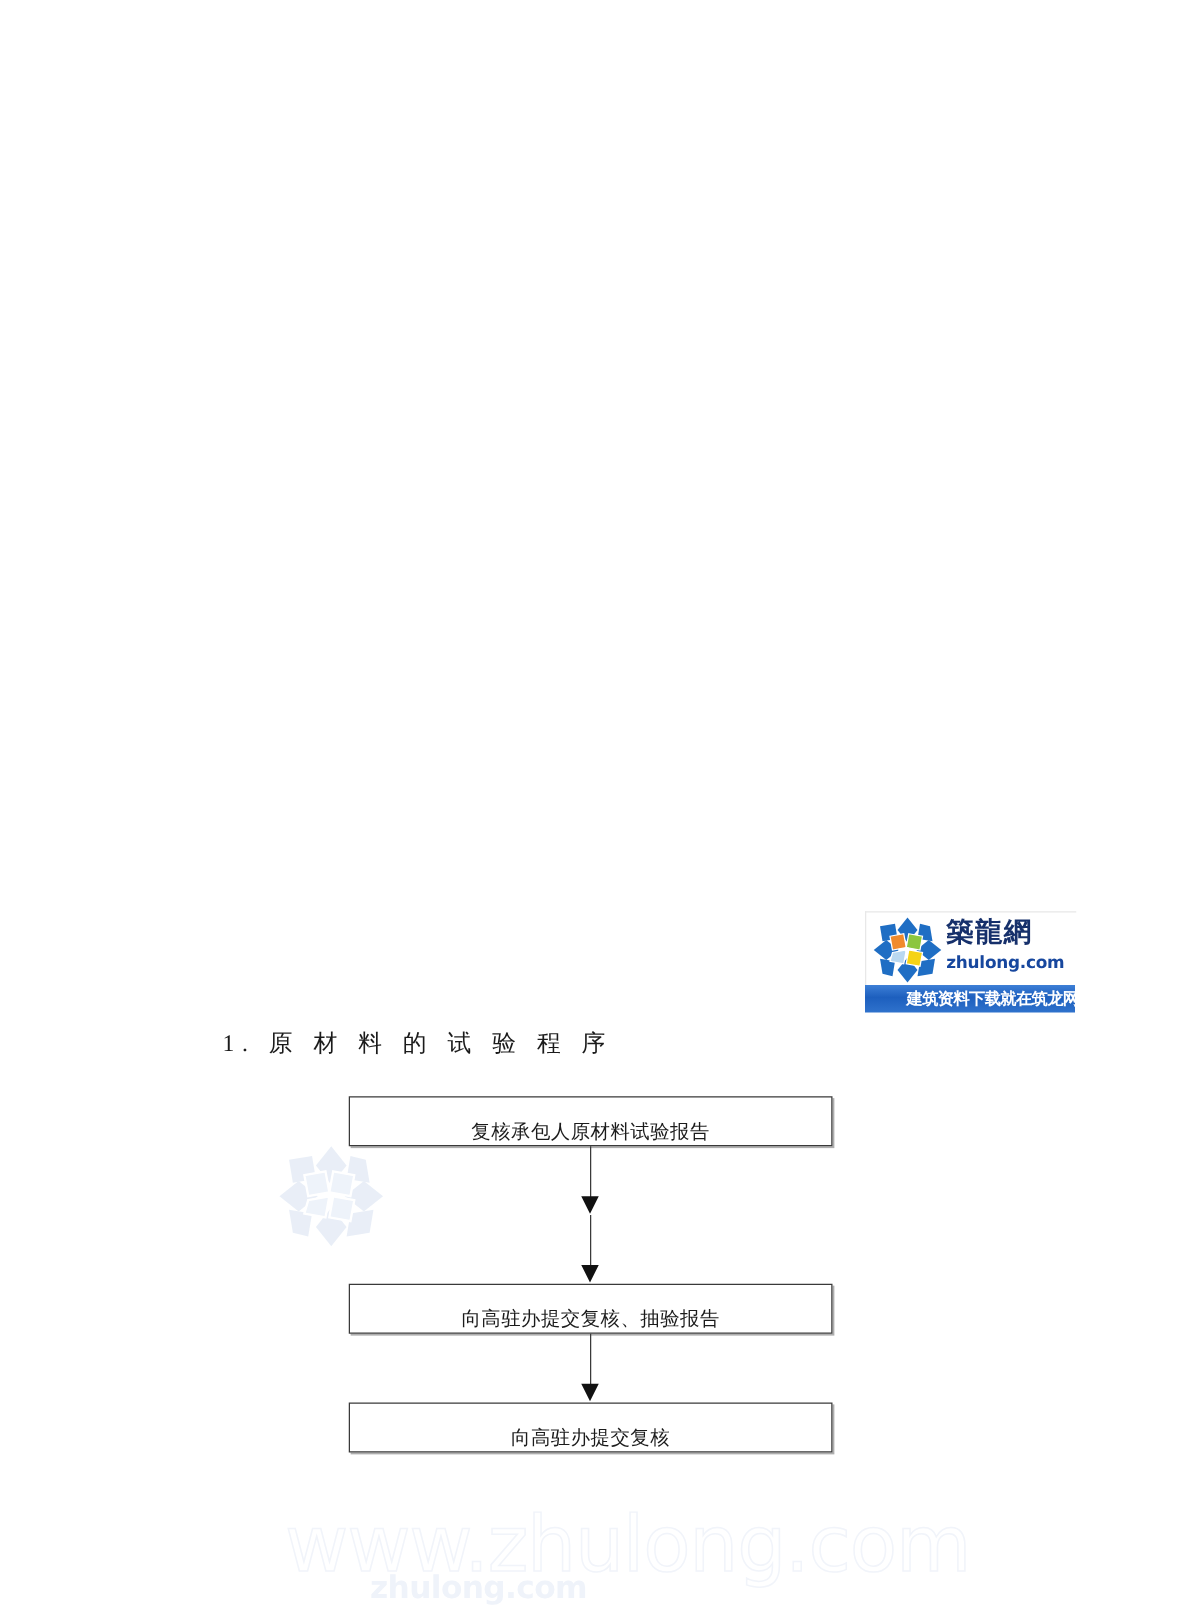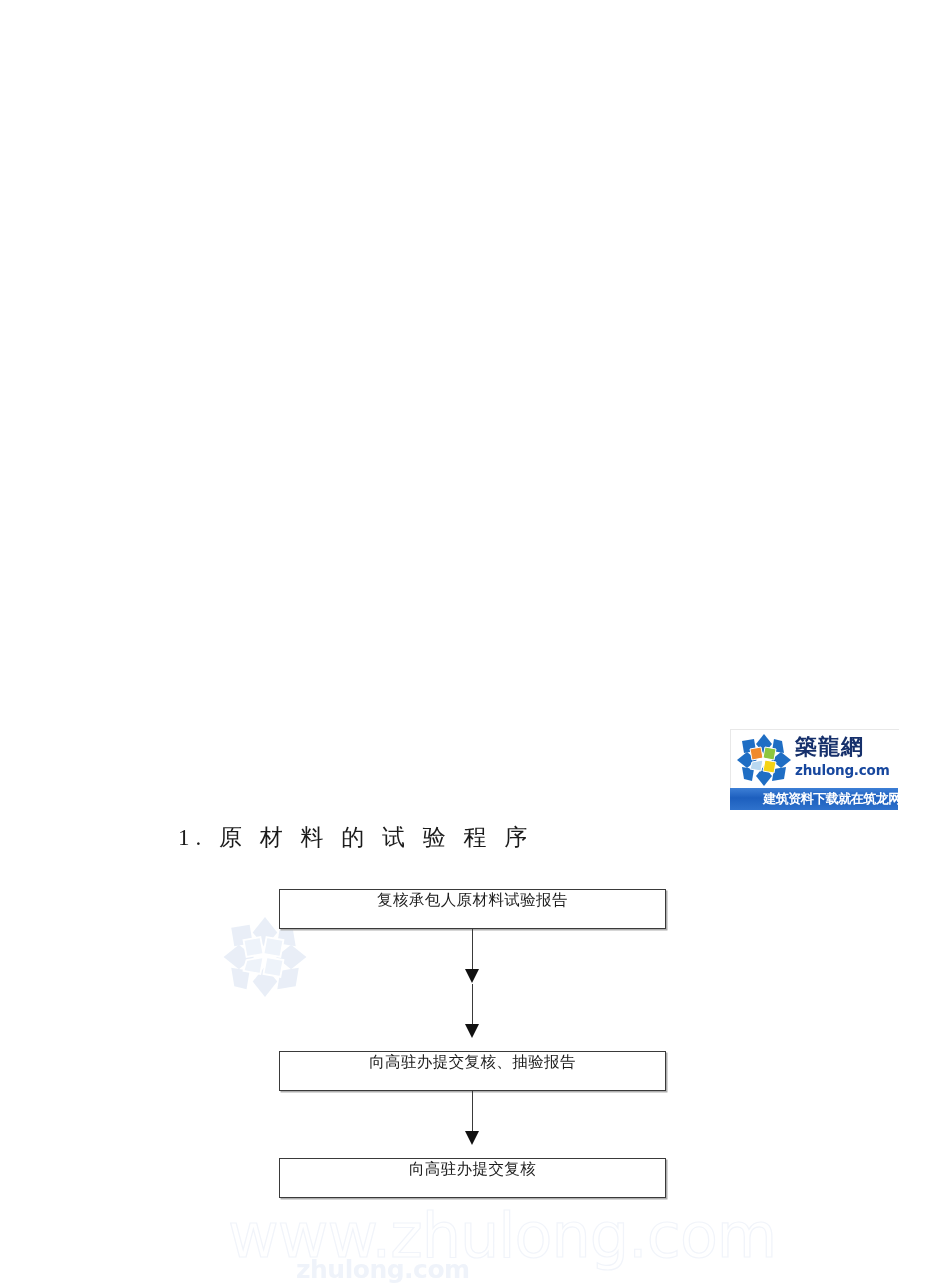--- a/index.html
+++ b/index.html
@@ -17,21 +17,21 @@
 
   .page {
     position: relative;
     width: 950px;
     height: 1286px;
   }
 
   
   .logo-block {
     position: absolute;
-    left: 730px;
+    left: 692px;
     top: 729px;
     width: 168px;
     height: 73px;
   }
   .logo-main {
     position: absolute;
     left: 0;
     top: 0;
     width: 168px;
     height: 59px;
@@ -90,45 +90,44 @@
     letter-spacing: -0.5px;
     white-space: nowrap;
     margin-left: 36px;
   }
 
   
   .section-title {
     position: absolute;
     left: 178px;
     top: 822px;
-    font-size: 23px;
+    font-size: 19px;
     color: #1b1b1b;
     letter-spacing: 6px;
     white-space: nowrap;
   }
 
   
   .flow {
     position: absolute;
     left: 279px;
     top: 877px;
     width: 387px;
   }
   .flow-box {
     position: relative;
     width: 387px;
     height: 40px;
     border: 1px solid #3a3a3a;
     box-sizing: border-box;
     background: #ffffff;
     display: flex;
-    align-items: flex-start;
+    align-items: flex-end;
     justify-content: center;
     box-shadow: 1.5px 1.5px 0 0 #aeaeae;
-    margin-top: 12px;
   }
   .flow-label {
     font-size: 15.5px;
     color: #1b1b1b;
     letter-spacing: 0.4px;
     white-space: nowrap;
   }
   .flow-connector {
     position: relative;
     width: 387px;

